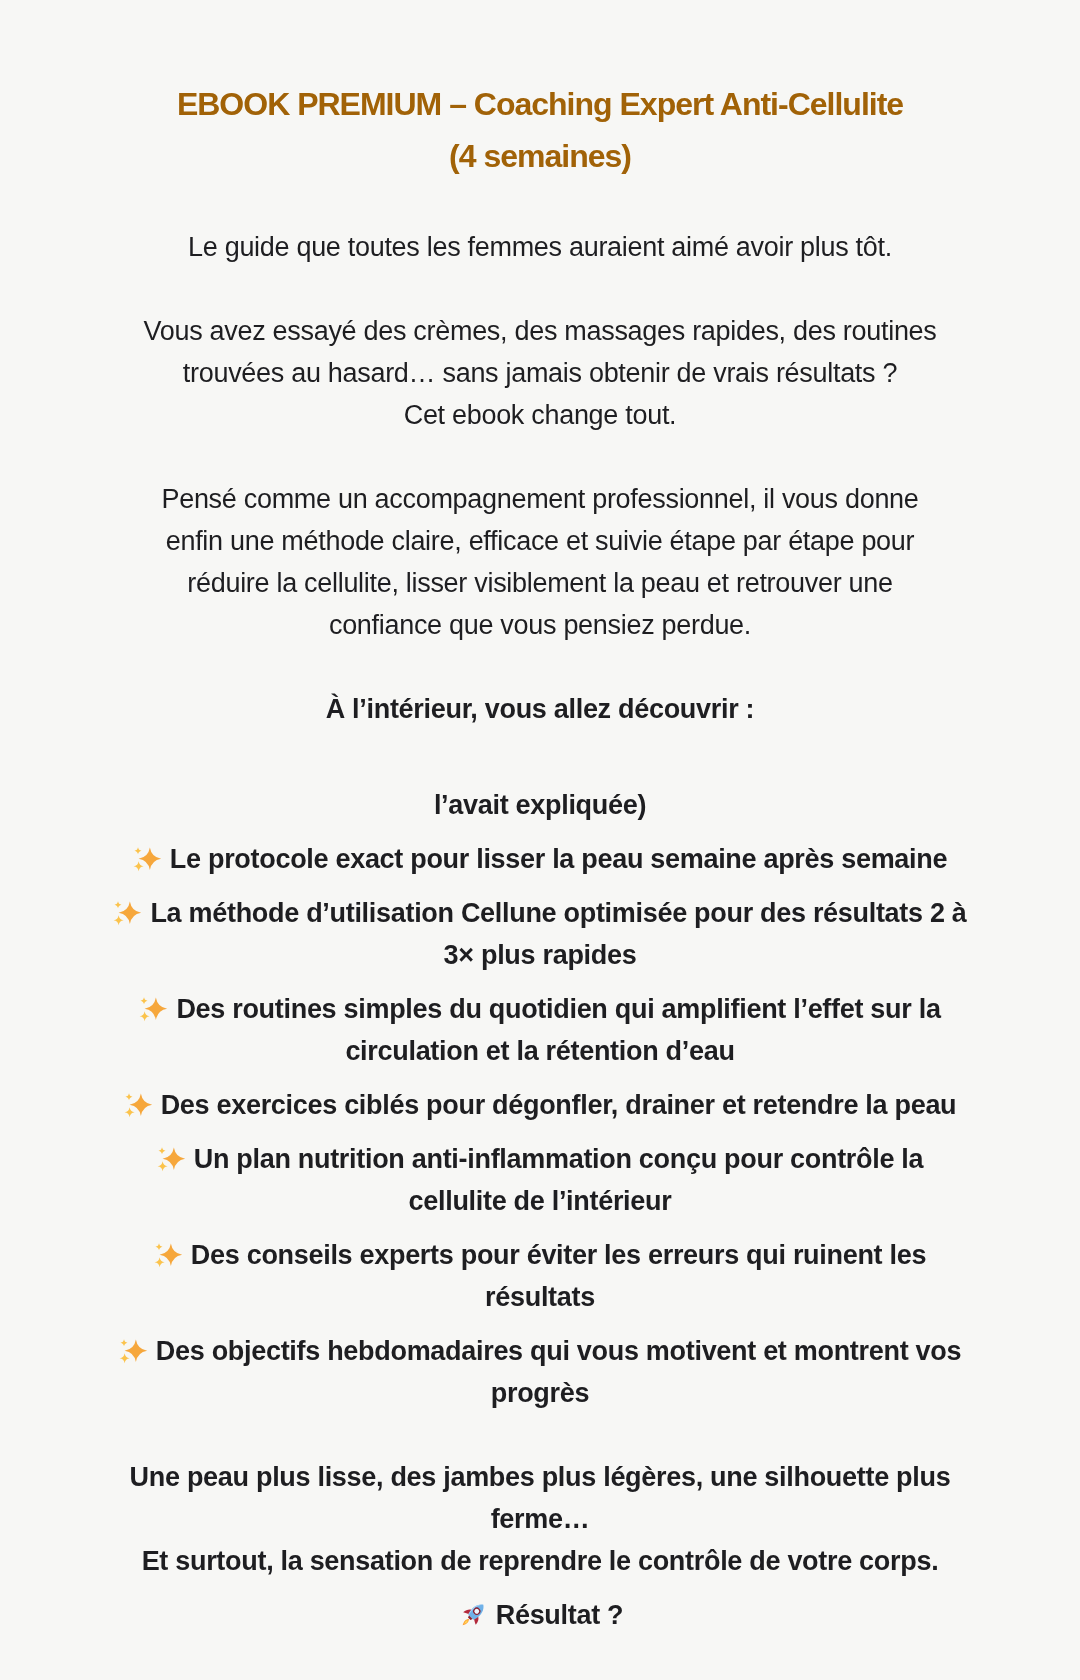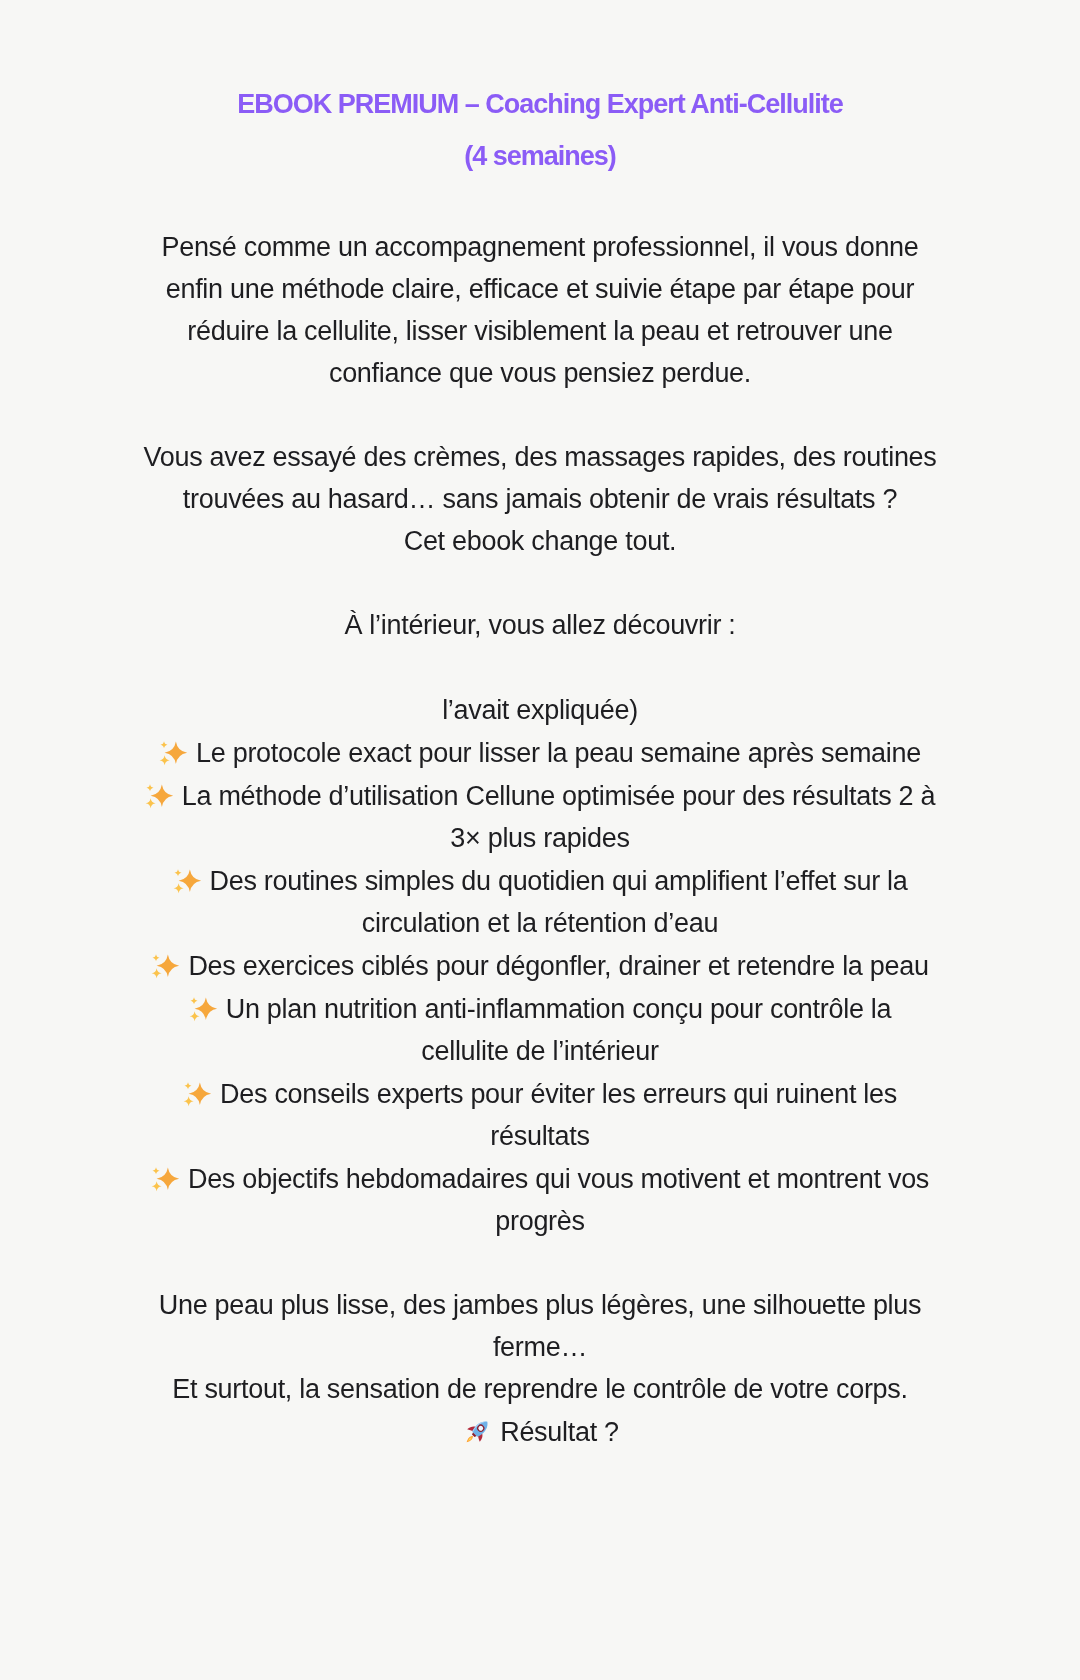--- a/index.html
+++ b/index.html
@@ -13,70 +13,74 @@
     font-family: "Liberation Sans", "DejaVu Sans", sans-serif;
     color: #1e1e21;
   }
   .page {
     width: 980px;
     margin: 0 auto;
     padding-top: 46px;
     text-align: center;
   }
   h1.title {
-    font-size: 27px;
+    font-size: 32px;
     line-height: 52px;
     font-weight: 700;
-    color: #8b5cf6;
+    color: #a16207;
     letter-spacing: -1px;
     margin: 32px 0 44px 0;
   }
   .para {
     font-size: 27px;
     line-height: 42px;
     letter-spacing: -0.3px;
     margin: 42px 0;
   }
   .group { margin: 42px 0; }
   .group p {
     font-size: 27px;
     line-height: 42px;
     letter-spacing: -0.3px;
-    margin: 1px;
+    margin: 12px;
+    font-weight: bold;
   }
   .ln { white-space: nowrap; }
   .icon {
     display: inline-block;
     vertical-align: -7px;
     margin-right: 7px;
   }
   .icon svg { display: block; }
 </style>
 </head>
 <body>
 
 <main class="page">
 
   <h1 class="title">
     <span class="ln">EBOOK PREMIUM – Coaching Expert Anti-Cellulite</span><br>
     <span class="ln">(4 semaines)</span>
   </h1>
 
+  <p class="para">
+    <span class="ln">Le guide que toutes les femmes auraient aimé avoir plus tôt.</span>
+  </p>
+
+  <p class="para">
+    <span class="ln">Vous avez essayé des crèmes, des massages rapides, des routines</span><br>
+    <span class="ln">trouvées au hasard… sans jamais obtenir de vrais résultats ?</span><br>
+    <span class="ln">Cet ebook change tout.</span>
+  </p>
 
   <p class="para">
     <span class="ln">Pensé comme un accompagnement professionnel, il vous donne</span><br>
     <span class="ln">enfin une méthode claire, efficace et suivie étape par étape pour</span><br>
     <span class="ln">réduire la cellulite, lisser visiblement la peau et retrouver une</span><br>
     <span class="ln">confiance que vous pensiez perdue.</span>
-  </p>
-
-  <p class="para">
-    <span class="ln">Vous avez essayé des crèmes, des massages rapides, des routines</span><br>
-    <span class="ln">trouvées au hasard… sans jamais obtenir de vrais résultats ?</span><br>
-    <span class="ln">Cet ebook change tout.</span>
   </p>
 
   <div class="group">
     <p>
       <span class="ln">À l’intérieur, vous allez découvrir :</span>
     </p>
 
     <p>
       <br>
       <span class="ln">l’avait expliquée)</span>

